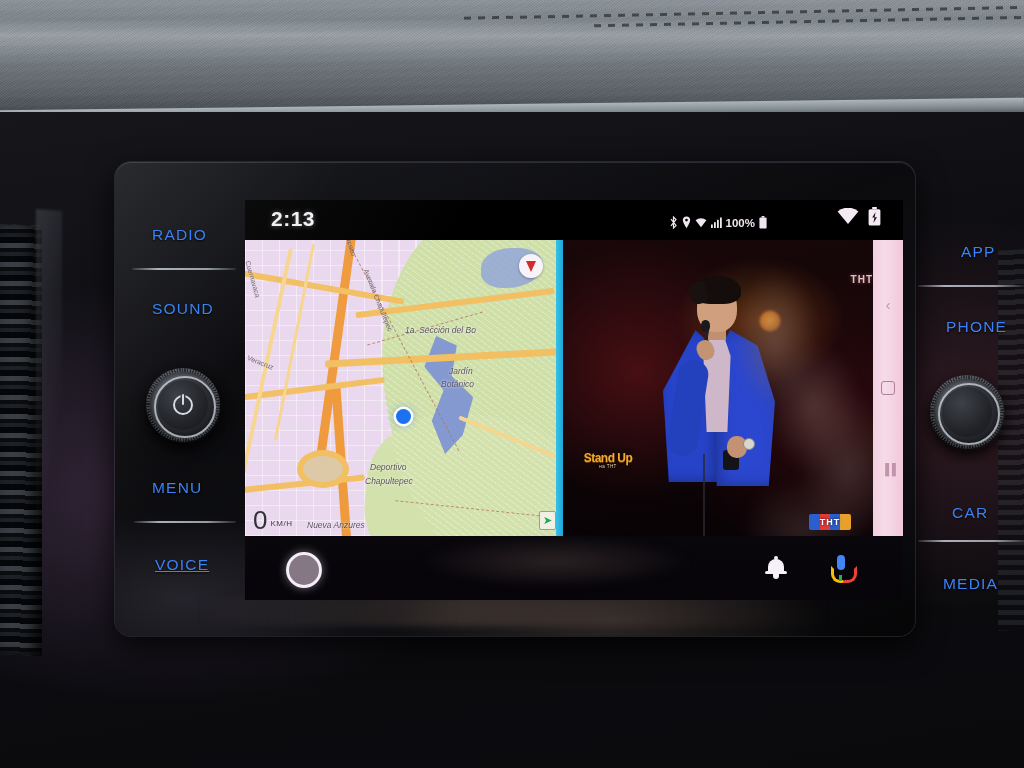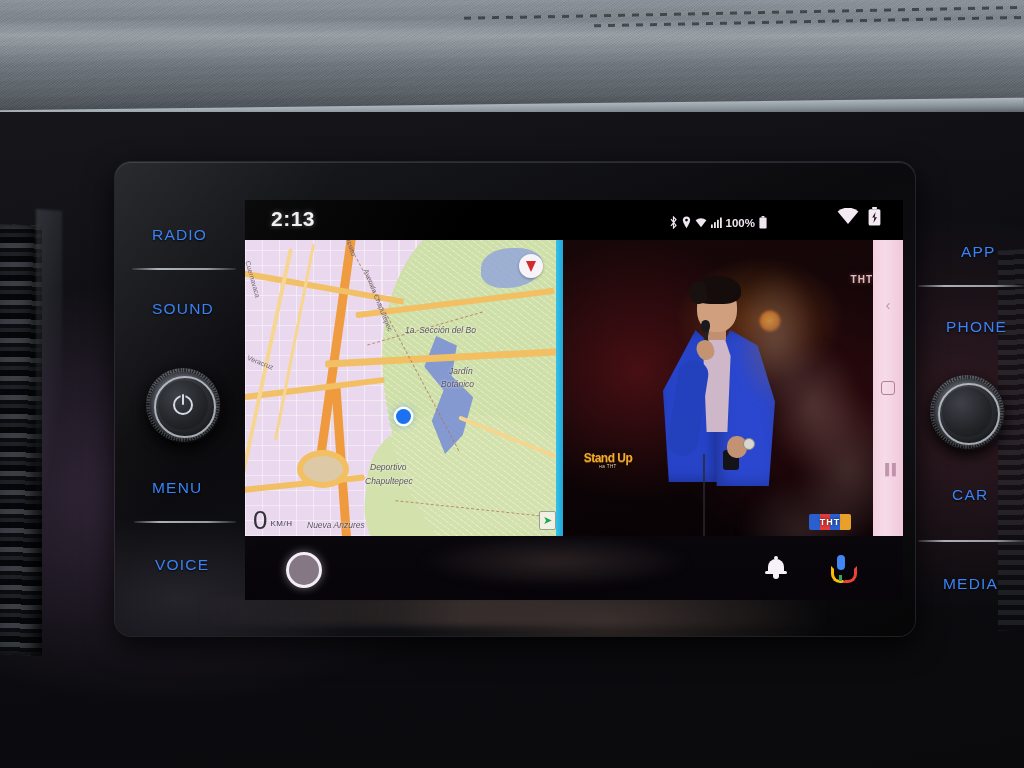--- a/index.html
+++ b/index.html
@@ -620,30 +620,30 @@
     <div class="face">
       <div class="pwr">
         <div class="c"></div>
         <div class="b"></div>
       </div>
     </div>
   </div>
 
   <div class="sidelabel" style="left:152px;top:479px;">MENU</div>
   <div class="divider" style="left:134px;top:521px;width:102px;"></div>
-  <div class="sidelabel" style="left:155px;top:556px;">VOICE</div>
+  <div class="sidelabel" style="left:155px;top:556px;text-decoration:underline;">VOICE</div>
 
   <div class="sidelabel" style="left:961px;top:243px;">APP</div>
   <div class="divider" style="left:918px;top:285px;width:106px;"></div>
   <div class="sidelabel" style="left:946px;top:318px;">PHONE</div>
 
   <div class="knob-shadow" style="left:926px;top:375px;width:82px;height:82px;"></div>
   <div class="knob" style="left:930px;top:375px;">
     <div class="knurl"></div>
     <div class="ring"></div>
     <div class="face"></div>
   </div>
 
-  <div class="sidelabel" style="left:952px;top:486px;">CAR</div>
+  <div class="sidelabel" style="left:952px;top:504px;">CAR</div>
   <div class="divider" style="left:918px;top:540px;width:106px;"></div>
   <div class="sidelabel" style="left:943px;top:575px;">MEDIA</div>
 
 </div>
 
 </body></html>

